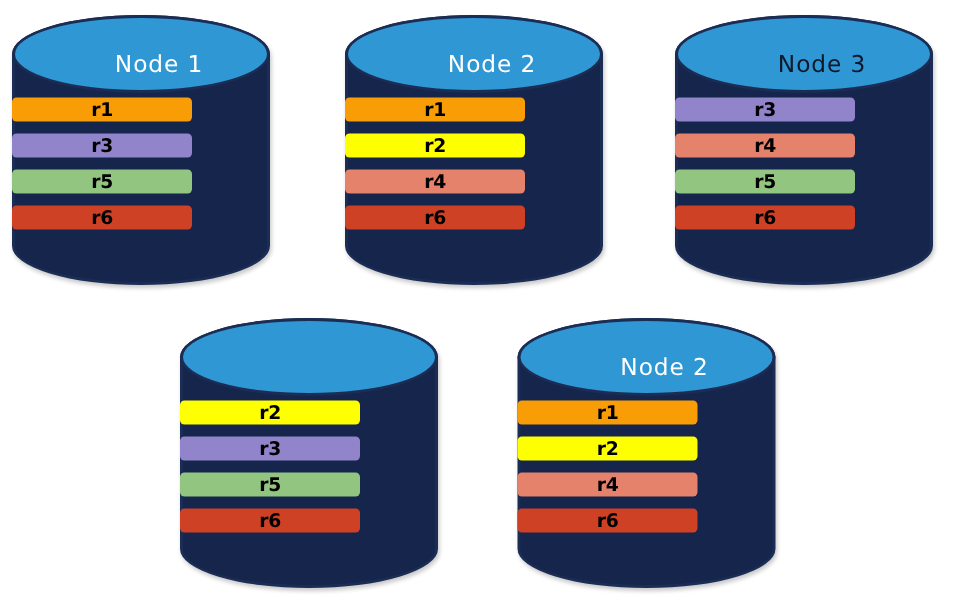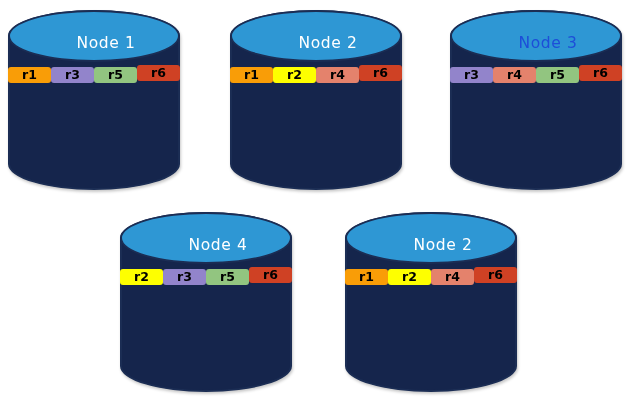--- a/index.html
+++ b/index.html
@@ -62,22 +62,22 @@
     white-space: nowrap;
     z-index: 4;
   }
 
   .replicas {
     position: absolute;
     left: 0;
     width: 100%;
     z-index: 3;
     display: flex;
-    flex-direction: row;
-    align-items: center;
+    flex-direction: column;
+    align-items: flex-start;
   }
 
   .replica {
     width: 70%;
     height: 16px;
     border-radius: 3px;
     display: flex;
     align-items: center;
     justify-content: center;
     font-size: 12.5px;
@@ -110,32 +110,31 @@
       <div class="replicas" style="top: 55px;">
         <div class="replica" style="background: rgb(249, 157, 7);">r1</div>
         <div class="replica" style="background: rgb(254, 255, 0);">r2</div>
         <div class="replica" style="background: rgb(228, 130, 108);">r4</div>
         <div class="replica" style="background: rgb(207, 65, 36);">r6</div>
       </div>
     </div>
     <div class="node" style="left: 450px; top: 10px; width: 172px; height: 180px;">
       <div class="cyl-body" style="background: rgb(21, 37, 76); border-color: rgb(27, 45, 84);"></div>
       <div class="cyl-top" style="background: rgb(46, 151, 212); border-color: rgb(27, 45, 84);"></div>
-      <div class="node-label" style="top: 24px; color: #1d4ed8;">Node  3</div>
+      <div class="node-label" style="top: 24px; color: #0f172a;">Node  3</div>
       <div class="replicas" style="top: 55px;">
         <div class="replica" style="background: rgb(146, 132, 203);">r3</div>
         <div class="replica" style="background: rgb(228, 130, 108);">r4</div>
         <div class="replica" style="background: rgb(146, 197, 128);">r5</div>
         <div class="replica" style="background: rgb(207, 65, 36);">r6</div>
       </div>
     </div>
     <div class="node" style="left: 120px; top: 212px; width: 172px; height: 180px;">
       <div class="cyl-body" style="background: rgb(21, 37, 76); border-color: rgb(27, 45, 84);"></div>
       <div class="cyl-top" style="background: rgb(46, 151, 212); border-color: rgb(27, 45, 84);"></div>
-      <div class="node-label" style="top: 24px; color: rgb(255, 255, 255);">Node  4</div>
       <div class="replicas" style="top: 55px;">
         <div class="replica" style="background: rgb(254, 255, 0);">r2</div>
         <div class="replica" style="background: rgb(146, 132, 203);">r3</div>
         <div class="replica" style="background: rgb(146, 197, 128);">r5</div>
         <div class="replica" style="background: rgb(207, 65, 36);">r6</div>
       </div>
     </div>
     <div class="node" style="left: 345px; top: 212px; width: 172px; height: 180px;">
       <div class="cyl-body" style="background: rgb(21, 37, 76); border-color: rgb(27, 45, 84);"></div>
       <div class="cyl-top" style="background: rgb(46, 151, 212); border-color: rgb(27, 45, 84);"></div>

